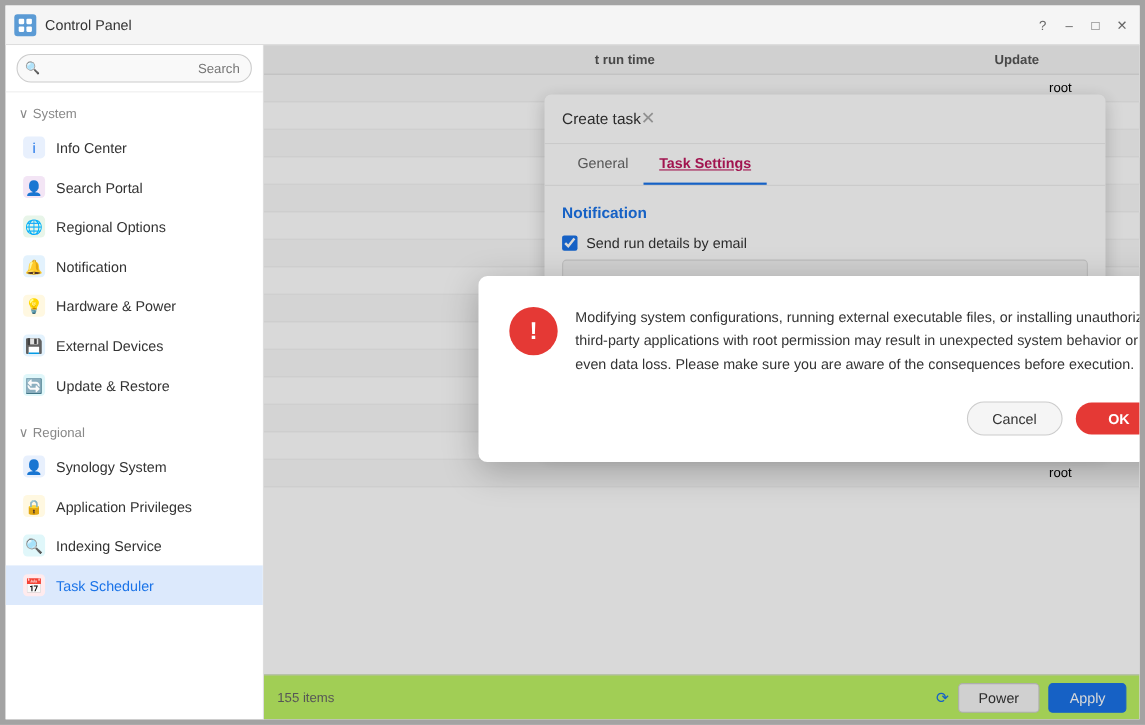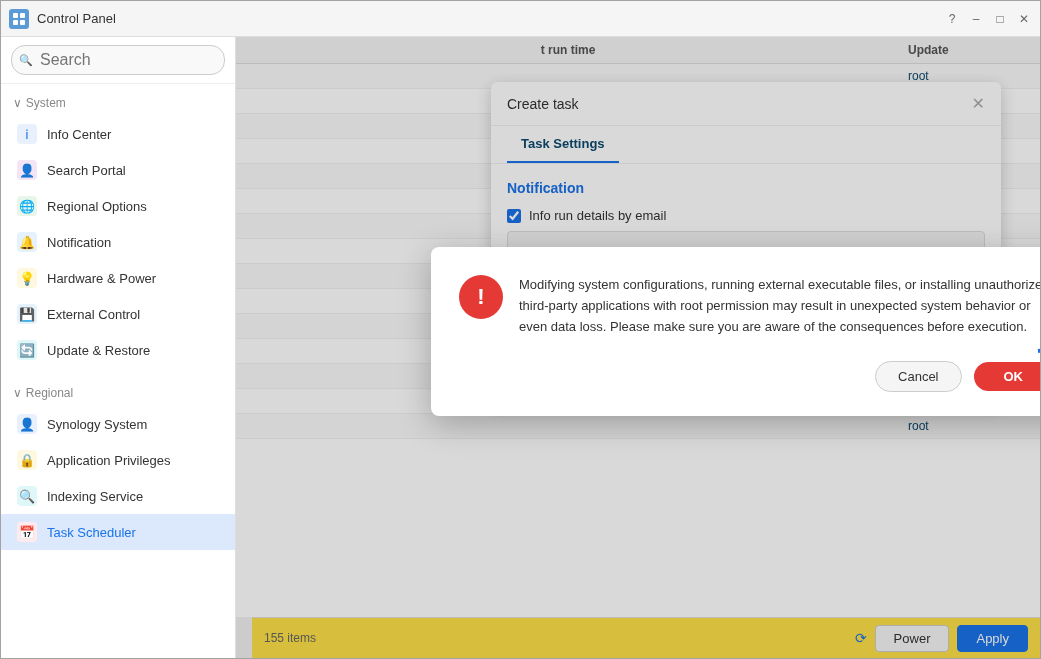--- a/index.html
+++ b/index.html
@@ -1,83 +1,83 @@
 <!DOCTYPE html>
 <html><head>
   <meta charset="utf-8">
   <style>
     * { box-sizing: border-box; margin: 0; padding: 0; }
     body { font-family: 'Segoe UI', Arial, sans-serif; font-size: 13px; background: #e8e8e8; overflow: hidden; }
 
     
-    .window { width: 1041px; height: 659px; background: #f0f0f0; border: 1px solid #a3a3a3; display: flex; flex-direction: column; position: relative; }
+    .window { width: 1041px; height: 659px; background: #f0f0f0; border: 5px solid #a3a3a3; display: flex; flex-direction: column; position: relative; }
 
     
     .title-bar { background: #f5f5f5; height: 36px; display: flex; align-items: center; padding: 0 8px; border-bottom: 1px solid #ddd; flex-shrink: 0; }
     .title-bar-icon { width: 20px; height: 20px; margin-right: 8px; background: #5b9bd5; border-radius: 3px; display: flex; align-items: center; justify-content: center; }
     .title-bar-title { font-size: 13px; color: #333; flex: 1; }
     .title-bar-controls { display: flex; gap: 8px; }
     .title-bar-btn { width: 16px; height: 16px; display: flex; align-items: center; justify-content: center; color: #666; cursor: pointer; font-size: 12px; }
 
     
     .main-layout { display: flex; flex: 1; overflow: hidden; }
 
     
     .sidebar { width: 235px; background: #fff; border-right: 1px solid #ddd; overflow-y: auto; flex-shrink: 0; }
     .sidebar-search { padding: 8px 10px; border-bottom: 1px solid #eee; }
-    .sidebar-search input { width: 100%; padding: 5px 10px 5px 28px; border: 1px solid #ccc; border-radius: 14px; font-size: 16px; background: #f9f9f9; color: #4d7c0f; }
+    .sidebar-search input { width: 100%; padding: 5px 10px 5px 28px; border: 1px solid #ccc; border-radius: 14px; font-size: 12px; background: #f9f9f9; color: #4d7c0f; text-align: right; }
     .search-wrapper { position: relative; }
     .search-icon { position: absolute; left: 8px; top: 50%; transform: translateY(-50%); color: #aaa; font-size: 11px; }
 
     .sidebar-section { padding: 6px 0; }
     .sidebar-section-header { padding: 6px 12px; font-size: 12px; color: #888; display: flex; align-items: center; gap: 4px; cursor: pointer; }
     .sidebar-item { padding: 8px 12px 8px 16px; display: flex; align-items: center; gap: 10px; cursor: pointer; color: #333; font-size: 13px; }
     .sidebar-item.active { background: #dce9fc; color: #1a73e8; }
     .sidebar-item .item-icon { width: 20px; height: 20px; border-radius: 4px; display: flex; align-items: center; justify-content: center; font-size: 13px; flex-shrink: 0; }
 
     
     .content { flex: 1; display: flex; flex-direction: column; overflow: hidden; position: relative; }
 
     
     .table-area { flex: 1; overflow-y: auto; background: #fff; }
     .table-header { display: flex; background: #f5f5f5; border-bottom: 1px solid #ddd; padding: 6px 12px; font-weight: 600; font-size: 12px; color: #555; }
     .col-run-time { flex: 1; text-align: center; padding-right: 20px; }
     .col-owner { width: 120px; }
-    .table-row { display: flex; padding: 5px 12px; border-bottom: 1px solid #f0f0f0; font-size: 12px; color: #0c4a6e; }
+    .table-row { display: flex; padding: 5px 12px; border-bottom: 1px solid #f0f0f0; font-size: 12px; color: #000000; text-align: center; }
     .table-row:nth-child(even) { background: #fafafa; }
     .col-run-time-val { flex: 1; text-align: right; padding-right: 20px; color: #888; }
     .col-owner-val { width: 120px; }
 
     
-    .bottom-bar { background: #fde047; border-top: 1px solid #ddd; padding: 20px 12px; display: flex; align-items: center; justify-content: flex-end; gap: 8px; height: 38px; margin-left: 16px; }
+    .bottom-bar { background: #bef264; border-top: 1px solid #ddd; padding: 20px 12px; display: flex; align-items: center; justify-content: flex-end; gap: 8px; height: 38px; }
     .items-count { color: #666; font-size: 12px; margin-right: auto; }
     .btn { padding: 5px 18px; border-radius: 4px; font-size: 13px; cursor: pointer; border: 1px solid #ccc; background: #f5f5f5; color: #333; }
     .btn-primary { background: #1a73e8; color: #fff; border: 1px solid #1a73e8; }
     .refresh-icon { color: #1a73e8; cursor: pointer; font-size: 14px; }
 
     
     .overlay { position: absolute; top: 0; left: 0; right: 0; bottom: 0; background: rgba(0,0,0,0.15); z-index: 10; }
 
     
     .warning-dialog { position: absolute; top: 210px; left: 195px; width: 650px; background: #fff; border-radius: 8px; box-shadow: 0 8px 32px rgba(0,0,0,0.25); z-index: 20; padding: 28px 28px 24px; }
     .warning-header { display: flex; align-items: flex-start; gap: 16px; margin-bottom: 24px; }
     .warning-icon { width: 44px; height: 44px; border-radius: 50%; background: #e53935; display: flex; align-items: center; justify-content: center; color: #fff; font-size: 22px; font-weight: bold; flex-shrink: 0; }
     .warning-text { font-size: 13px; color: #333; line-height: 1.6; }
     .warning-actions { display: flex; justify-content: flex-end; gap: 12px; align-items: center; position: relative; }
     .btn-cancel { padding: 7px 22px; border-radius: 20px; border: 1px solid #ccc; background: #f5f5f5; color: #333; cursor: pointer; font-size: 13px; }
     .btn-ok { padding: 7px 30px; border-radius: 20px; border: none; background: #e53935; color: #fff; cursor: pointer; font-size: 13px; font-weight: 600; }
 
     
     .create-task-dialog { position: absolute; top: 45px; left: 255px; width: 510px; background: #fff; border-radius: 6px; box-shadow: 0 4px 16px rgba(0,0,0,0.2); z-index: 5; }
-    .dialog-header { display: flex; align-items: center; justify-content: space-between; padding: 12px 16px; border-bottom: 1px solid #eee; }
+    .dialog-header { display: flex; align-items: center; padding: 12px 16px; border-bottom: 1px solid #eee; }
     .dialog-title { font-size: 14px; color: #333; }
     .dialog-close { color: #aaa; cursor: pointer; font-size: 16px; }
     .dialog-tabs { display: flex; padding: 0 16px; border-bottom: 1px solid #eee; }
     .dialog-tab { padding: 10px 14px; font-size: 13px; color: #666; cursor: pointer; border-bottom: 2px solid transparent; }
-    .dialog-tab.active { color: #0c4a6e; border-bottom: 2px solid #1a73e8; font-weight: 600; }
+    .dialog-tab.active { color: #be185d; border-bottom: 2px solid #1a73e8; font-weight: 600; text-decoration: underline; }
     .dialog-body { padding: 16px; }
     .notification-label { color: #1a73e8; font-size: 14px; font-weight: 600; margin-bottom: 12px; }
     .checkbox-row { display: flex; align-items: center; gap: 8px; font-size: 13px; color: #333; }
     .checkbox-row input { accent-color: #1a73e8; width: 14px; height: 14px; }
     .code-block { background: #f5f5f5; border: 1px solid #ddd; border-radius: 4px; padding: 12px; font-family: monospace; font-size: 12px; color: #333; line-height: 1.7; margin-top: 8px; }
     .dialog-footer { padding: 10px 16px; border-top: 1px solid #eee; display: flex; justify-content: flex-end; gap: 10px; }
     .btn-dialog-cancel { padding: 6px 18px; border-radius: 4px; border: 1px solid #ccc; background: #f5f5f5; color: #333; cursor: pointer; font-size: 13px; }
     .btn-dialog-ok { padding: 6px 22px; border-radius: 20px; border: none; background: #1a73e8; color: #fff; cursor: pointer; font-size: 13px; font-weight: 600; }
 
     
@@ -136,21 +136,21 @@
         <div class="sidebar-item">
           <div class="item-icon" style="background:#e3f2fd; color:#2196f3;">🔔</div>
           <span>Notification</span>
         </div>
         <div class="sidebar-item">
           <div class="item-icon" style="background:#fff8e1; color:#ff9800;">💡</div>
           <span>Hardware &amp; Power</span>
         </div>
         <div class="sidebar-item">
           <div class="item-icon" style="background:#e3f2fd; color:#2196f3;">💾</div>
-          <span>External Control</span>
+          <span>External Devices</span>
         </div>
         <div class="sidebar-item">
           <div class="item-icon" style="background:#e0f7fa; color:#00bcd4;">🔄</div>
           <span>Update &amp; Restore</span>
         </div>
       </div>
 
       <div class="sidebar-section">
         <div class="sidebar-section-header">
           <span>∨</span>
@@ -253,27 +253,28 @@
       </div>
 
       <div class="overlay"></div>
 
       <div class="create-task-dialog">
         <div class="dialog-header">
           <span class="dialog-title">Create task</span>
           <span class="dialog-close">✕</span>
         </div>
         <div class="dialog-tabs">
+          <div class="dialog-tab">General</div>
           <div class="dialog-tab active">Task Settings</div>
         </div>
         <div class="dialog-body">
           <div class="notification-label">Notification</div>
           <div class="checkbox-row">
             <input type="checkbox" checked="" style="">
-            <span>Info run details by email</span>
+            <span>Send run details by email</span>
           </div>
           <div class="code-block">
             <pre>-e STORAGE_TYPE=file \
 -v /volume1/docker/hastebin:/app/data \
 --restart always \
 rlister/hastebin</pre>
           </div>
         </div>
         <div class="dialog-footer">
           <button class="btn-dialog-cancel">Cancel</button>

